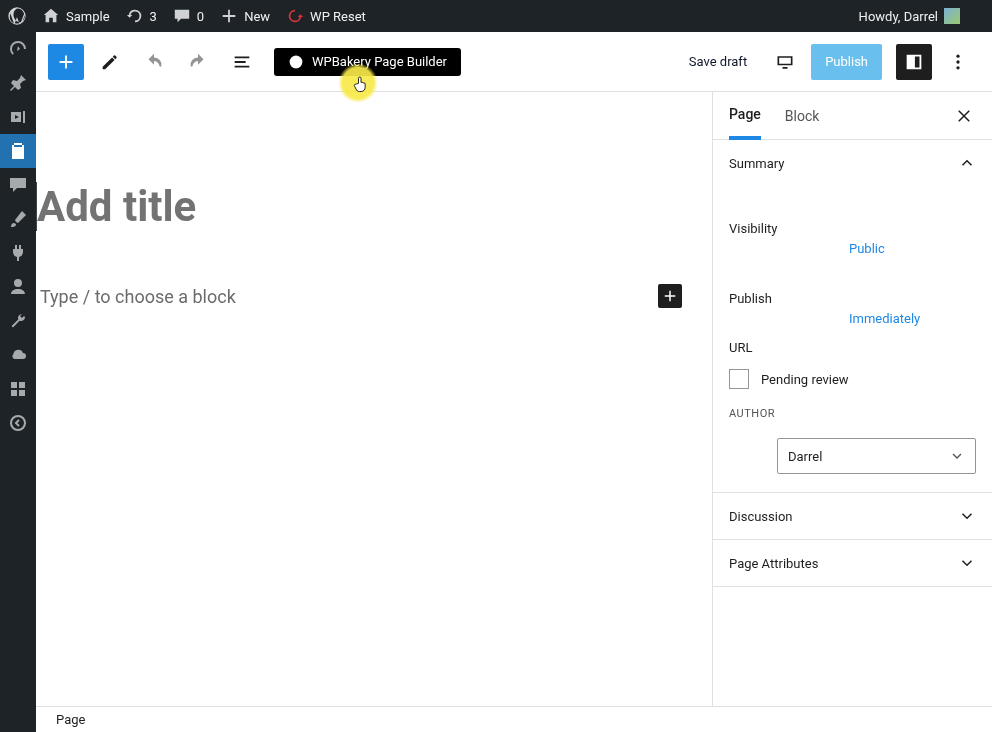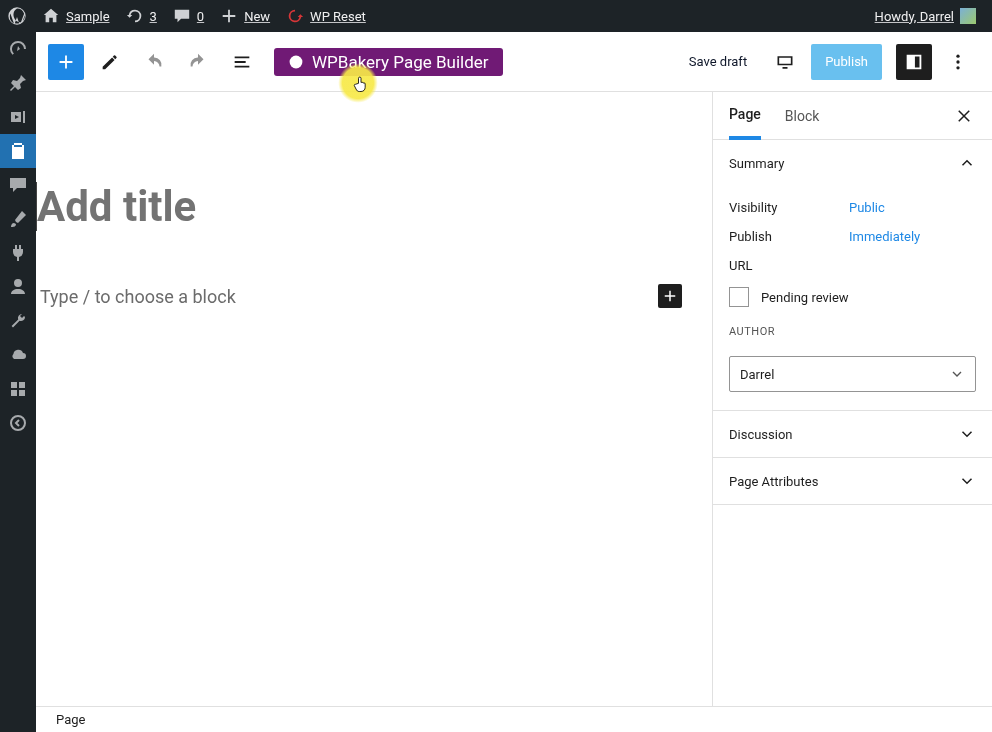--- a/index.html
+++ b/index.html
@@ -1,19 +1,19 @@
 <!DOCTYPE html>
 <html><head>
 <meta charset="utf-8">
 <style>
   * { box-sizing: border-box; margin: 0; padding: 0; font-family: -apple-system, BlinkMacSystemFont, "Segoe UI", Roboto, sans-serif; }
   body { width: 992px; height: 732px; overflow: hidden; background: #fff; position: relative; }
 
   
-  .adminbar { position: absolute; top:0; left:0; right:0; height:32px; background:#1d2327; color:#c3c4c7; display:flex; align-items:center; padding:0 8px 0 0; font-size:13px;text-decoration:underline; }
+  .adminbar { position: absolute; top:0; left:0; right:0; height:32px; background:#1d2327; color:#c3c4c7; display:flex; align-items:center; padding:0 24px 0 0; font-size:13px; }
   .adminbar .ab-item { display:flex; align-items:center; gap:6px; padding:0 8px; height:32px; cursor:pointer; color:#f0f0f1;}
   .adminbar .ab-item svg { width:18px; height:18px; fill:#cfd1d4; }
   .adminbar .spacer { flex:1; }
   .adminbar .avatar { width:16px; height:16px; background:linear-gradient(135deg,#7bb0d6,#9cc96e); display:inline-block; }
 
   
   .wp-sidebar { position:absolute; top:32px; left:0; width:36px; bottom:0; background:#1d2327; display:flex; flex-direction:column; }
   .wp-sidebar .side-item { height:34px; display:flex; align-items:center; justify-content:center; cursor:pointer; }
   .wp-sidebar .side-item svg { width:20px; height:20px; fill:#a7aaad; }
   .wp-sidebar .side-item.active { background:#2271b1; }
@@ -21,21 +21,21 @@
 
   
   .editor { position:absolute; top:32px; left:36px; right:0; bottom:0; background:#fff; }
   .editor-top { height:60px; border-bottom:1px solid #e0e0e0; display:flex; align-items:center; padding:0 16px 0 12px; gap:8px; }
   .btn-add { width:36px; height:36px; background:#1e88e5; border-radius:2px; display:flex; align-items:center; justify-content:center; cursor:pointer; }
   .btn-add svg { width:22px; height:22px; fill:#fff; }
   .tool-btn { width:36px; height:36px; display:flex; align-items:center; justify-content:center; cursor:pointer; border-radius:2px; }
   .tool-btn svg { width:22px; height:22px; fill:#1e1e1e; }
   .tool-btn.dim svg { fill: #949494; }
 
-  .wpb-btn { display:flex; align-items:center; gap:8px; background:#701a75; color:#fff; height:28px; padding:0 14px; border-radius:3px; font-size:17px; cursor:pointer; margin-left:6px; position:relative;}
+  .wpb-btn { display:flex; align-items:center; gap:8px; background:#000000; color:#fff; height:28px; padding:0 14px; border-radius:3px; font-size:13px; cursor:pointer; margin-left:6px; position:relative;}
   .wpb-btn svg { width:16px; height:16px; fill:#fff;}
   .editor-top .grow { flex:1; }
   .sv-draft { color:#0f172a; font-size:13px; cursor:pointer; padding:0 12px;}
   .preview-btn { width:36px; height:36px; display:flex; align-items:center; justify-content:center; cursor:pointer;}
   .preview-btn svg { width:20px; height:20px; fill:#1e1e1e;}
   .publish-btn { background:#69c0ef; color:#fff; height:36px; padding:0 14px; border-radius:2px; font-size:13px; display:flex; align-items:center; cursor:pointer;}
   .settings-toggle { width:36px; height:36px; background:#1e1e1e; border-radius:2px; display:flex; align-items:center; justify-content:center; cursor:pointer; margin-left:6px;}
   .settings-toggle svg { width:22px; height:22px; fill:#fff;}
   .more-btn { width:36px; height:36px; display:flex; align-items:center; justify-content:center; cursor:pointer;}
   .more-btn svg { width:20px; height:20px; fill:#1e1e1e;}
@@ -58,25 +58,25 @@
   .panel-tabs .tgrow { flex:1;}
   .panel-tabs .close { width:24px; height:24px; cursor:pointer; display:flex; align-items:center; justify-content:center;}
   .panel-tabs .close svg { width:18px; height:18px; fill:#1e1e1e;}
 
   .panel-section { border-bottom:1px solid #e0e0e0; }
   .section-header { display:flex; align-items:center; justify-content:space-between; padding:14px 16px; cursor:pointer; font-size:13px; color:#1e1e1e;}
   .section-header svg { width:18px; height:18px; fill:#1e1e1e;}
   .section-body { padding:0 16px 18px 16px; font-size:13px; color:#1e1e1e;}
   .row { display:flex; align-items:center; margin:14px 0;}
   .row .lab { flex:0 0 120px; color:#1e1e1e;}
-  .row .link { color:#1e88e5; cursor:pointer;}
+  .row .link { color:#1e88e5; cursor:pointer;margin-top:41px;}
   .checkbox-row { display:flex; align-items:center; gap:12px; margin:14px 0 18px;}
   .checkbox { width:20px; height:20px; border:1px solid #949494; cursor:pointer;}
   .author-label { font-size:11px; text-transform:uppercase; letter-spacing:.5px; color:#555; margin-bottom:18px;}
-  .author-select { height:36px; border:1px solid #949494; border-radius:2px; display:flex; align-items:center; padding:0 10px; justify-content:space-between; cursor:pointer;}
+  .author-select { height:36px; border:1px solid #949494; border-radius:2px; display:flex; align-items:center; padding:0 10px; justify-content:space-between; cursor:pointer;margin-left:48px;}
   .author-select svg { width:16px; height:16px; fill:#555; }
 
   
   .footer { position:absolute; bottom:0; left:0; right:0; height:26px; border-top:1px solid #e0e0e0; display:flex; align-items:center; padding:0 20px; font-size:13px; color:#1e1e1e; background:#fff;}
 
   
   .cursor-hl { position:absolute; width:40px; height:40px; border-radius:50%; background: radial-gradient(circle,#f7e948 0%, #f7e948 55%, rgba(247,233,72,0) 70%); left:338px; top:63px; pointer-events:none; opacity:.92;}
   .hand-cursor { position:absolute; left:351px; top:74px; width:20px; height:22px; pointer-events:none;}
   .hand-cursor svg { width:20px; height:22px;}
 </style>

